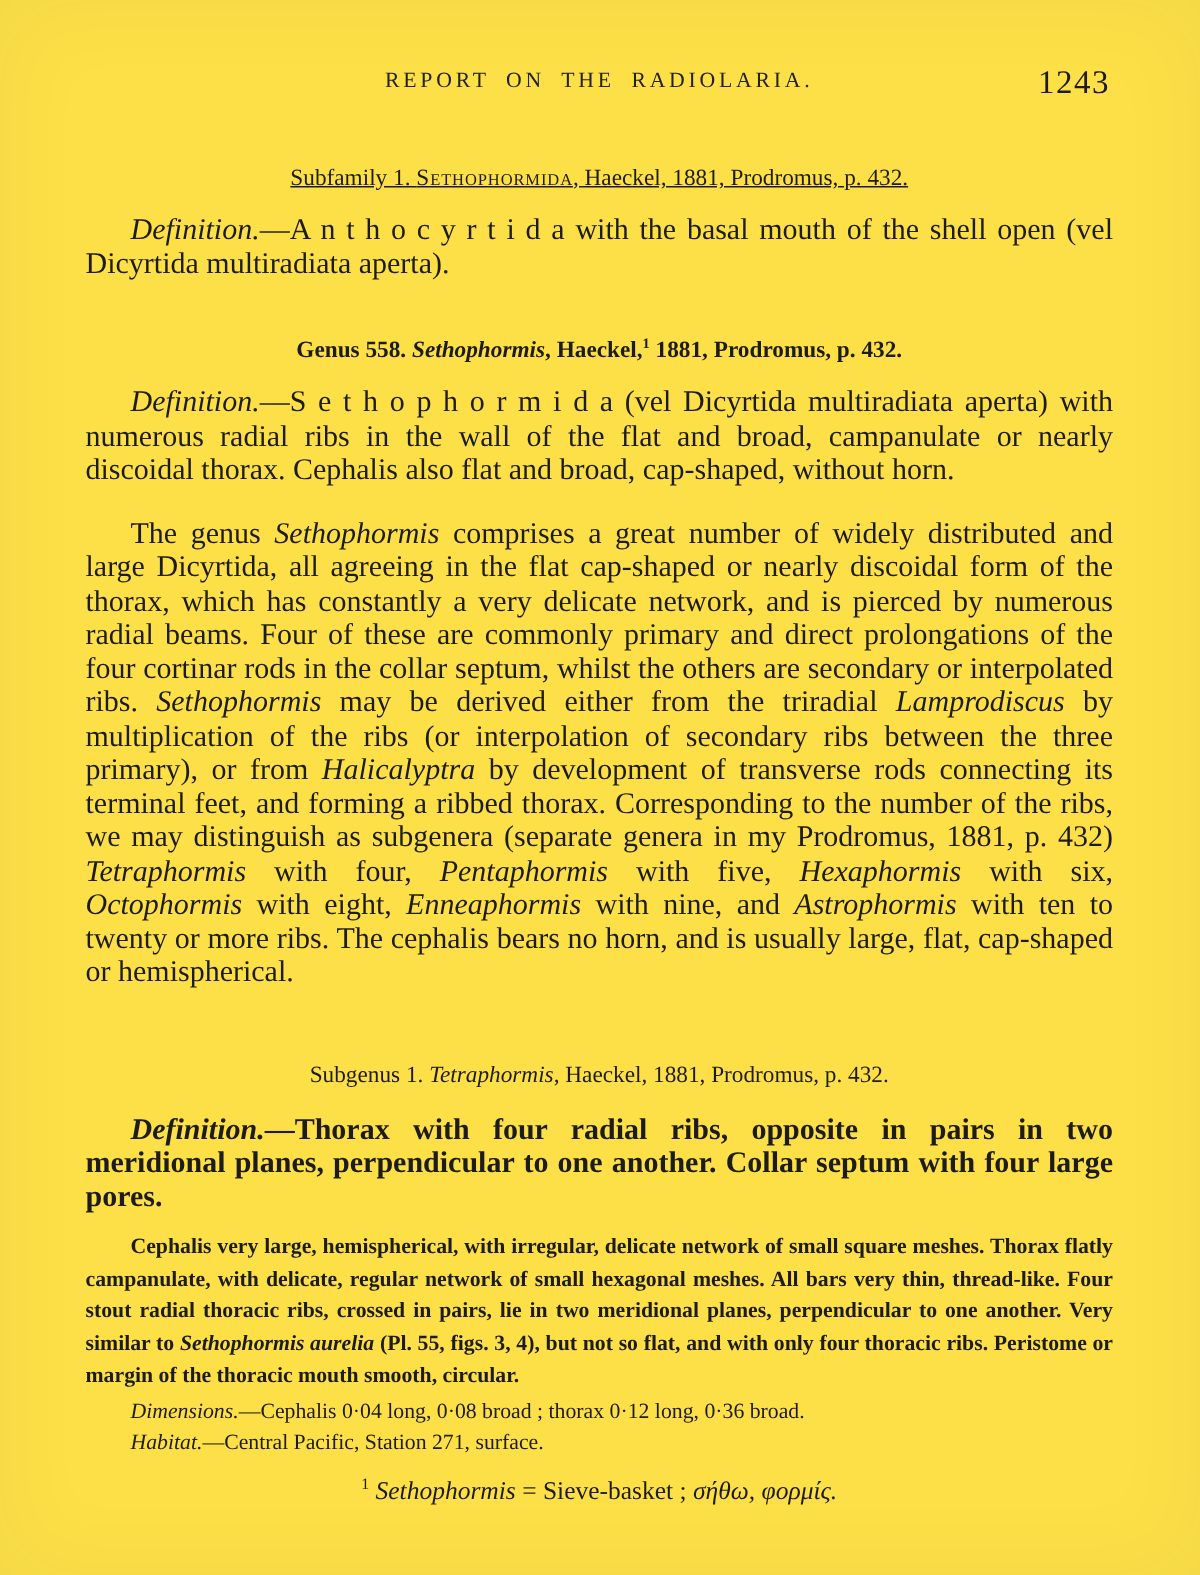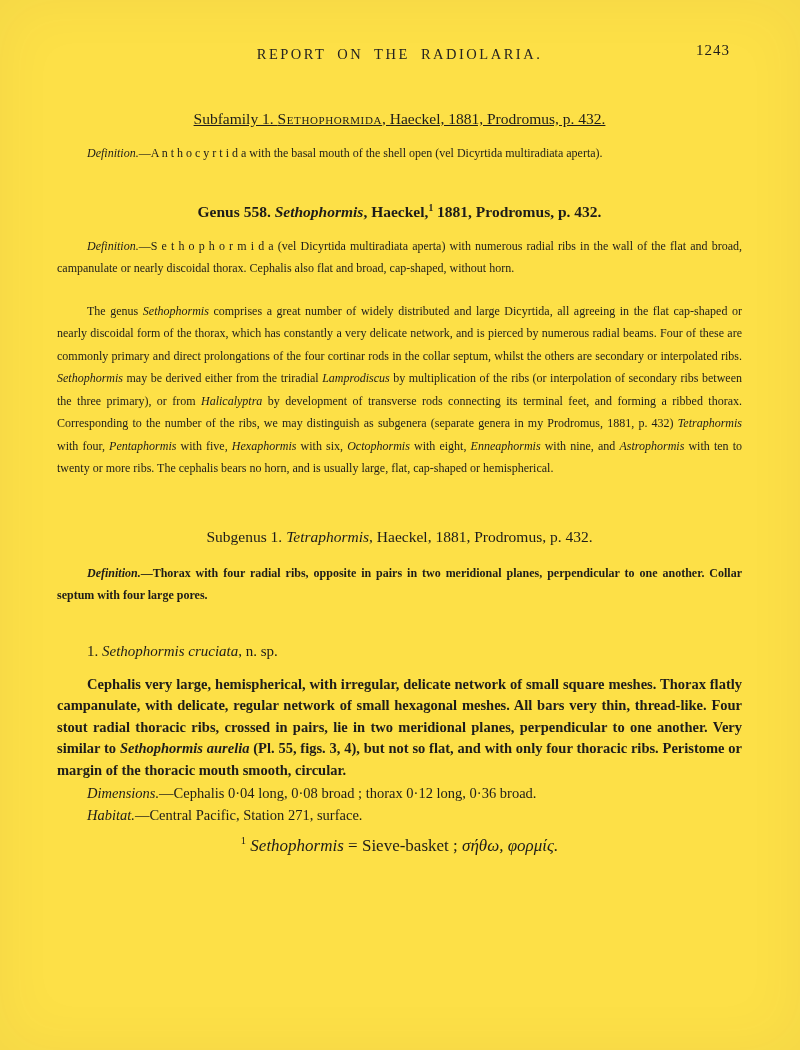--- a/index.html
+++ b/index.html
@@ -24,34 +24,34 @@
     position: absolute;
     left: 0; right: 0;
     text-align: center;
     font-size: 14.5px;
     letter-spacing: 2.5px;
     word-spacing: 5px;
     color: #242220;
   }
   .page-number {
     position: absolute;
-    right: 12px; top: -4px;
-    font-size: 15px;
+    right: 2px; top: -4px;
+    font-size: 22px;
     letter-spacing: 1px;
   }
   .heading {
     text-align: center;
     font-size: 15.5px;
   }
   .h-subfamily { margin-top: 40px; text-decoration: underline; }
   .h-genus     { margin-top: 38px; font-weight: bold; }
   .h-subgenus  { margin-top: 48px; }
   p {
     margin: 0;
-    font-size: 12px;
+    font-size: 20px;
     line-height: 22.5px;
     text-align: justify;
     text-indent: 30px;
   }
   .p-def1      { margin-top: 14px; }
   .p-def2      { margin-top: 14px; }
   .p-genusdesc { margin-top: 20px; }
   .p-def3      { margin-top: 16px; font-weight: bold; }
   .h-species {
     margin-top: 34px;
@@ -95,21 +95,20 @@
   <div class="heading h-genus"><span>Genus 558. </span><span class="it">Sethophormis</span><span>, Haeckel,</span><sup>1</sup><span> 1881, Prodromus, p. 432.</span></div>
 
   <p class="p-def2"><span class="it">Definition.</span><span>—S e t h o p h o r m i d a (vel Dicyrtida multiradiata aperta) with numerous radial ribs in the wall of the flat and broad, campanulate or nearly discoidal thorax. Cephalis also flat and broad, cap-shaped, without horn.</span></p>
 
   <p class="p-genusdesc"><span>The genus </span><span class="it">Sethophormis</span><span> comprises a great number of widely distributed and large Dicyrtida, all agreeing in the flat cap-shaped or nearly discoidal form of the thorax, which has constantly a very delicate network, and is pierced by numerous radial beams. Four of these are commonly primary and direct prolongations of the four cortinar rods in the collar septum, whilst the others are secondary or interpolated ribs. </span><span class="it">Sethophormis</span><span> may be derived either from the triradial </span><span class="it">Lamprodiscus</span><span> by multiplication of the ribs (or interpolation of secondary ribs between the three primary), or from </span><span class="it">Halicalyptra</span><span> by development of transverse rods connecting its terminal feet, and forming a ribbed thorax. Corresponding to the number of the ribs, we may distinguish as subgenera (separate genera in my Prodromus, 1881, p. 432) </span><span class="it">Tetraphormis</span><span> with four, </span><span class="it">Pentaphormis</span><span> with five, </span><span class="it">Hexaphormis</span><span> with six, </span><span class="it">Octophormis</span><span> with eight, </span><span class="it">Enneaphormis</span><span> with nine, and </span><span class="it">Astrophormis</span><span> with ten to twenty or more ribs. The cephalis bears no horn, and is usually large, flat, cap-shaped or hemispherical.</span></p>
 
   <div class="heading h-subgenus"><span>Subgenus 1. </span><span class="it">Tetraphormis</span><span>, Haeckel, 1881, Prodromus, p. 432.</span></div>
 
   <p class="p-def3"><span class="it">Definition.</span><span>—Thorax with four radial ribs, opposite in pairs in two meridional planes, perpendicular to one another. Collar septum with four large pores.</span></p>
 
-  <div class="h-species"><span>1. </span><span class="it">Sethophormis cruciata</span><span>, n. sp.</span></div>
 
   <p class="small p-species"><span>Cephalis very large, hemispherical, with irregular, delicate network of small square meshes. Thorax flatly campanulate, with delicate, regular network of small hexagonal meshes. All bars very thin, thread-like. Four stout radial thoracic ribs, crossed in pairs, lie in two meridional planes, perpendicular to one another. Very similar to </span><span class="it">Sethophormis aurelia</span><span> (Pl. 55, figs. 3, 4), but not so flat, and with only four thoracic ribs. Peristome or margin of the thoracic mouth smooth, circular.</span></p>
 
   <p class="small p-dim"><span class="it">Dimensions.</span><span>—Cephalis 0·04 long, 0·08 broad ; thorax 0·12 long, 0·36 broad.</span></p>
 
   <p class="small p-hab"><span class="it">Habitat.</span><span>—Central Pacific, Station 271, surface.</span></p>
 
   <p class="footnote"><sup>1</sup><span> </span><span class="it">Sethophormis</span><span> = Sieve-basket ; </span><span class="it">σήθω, φορμίς.</span></p>
 
 </div>

